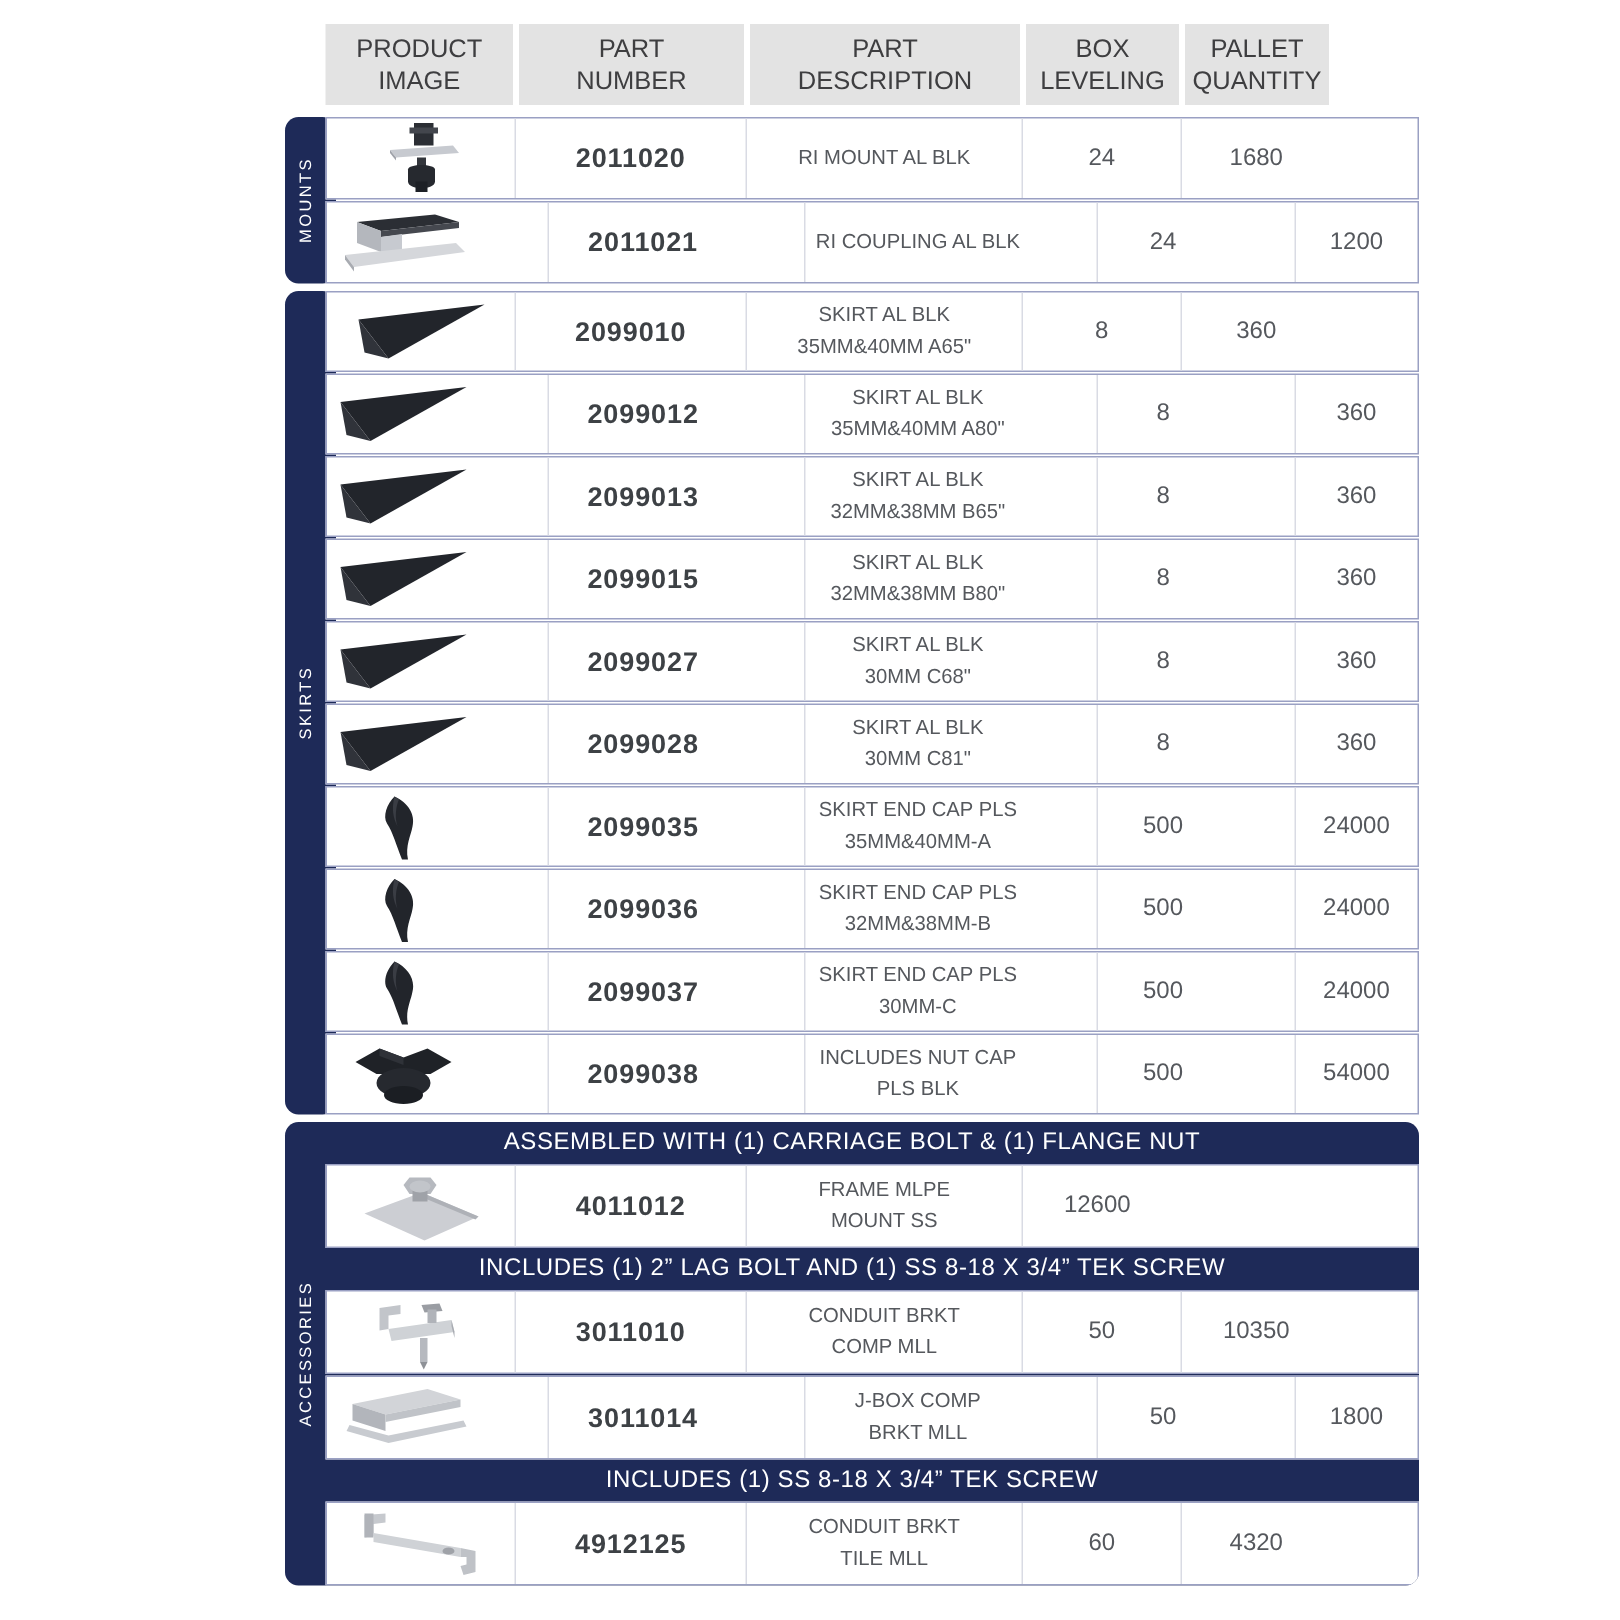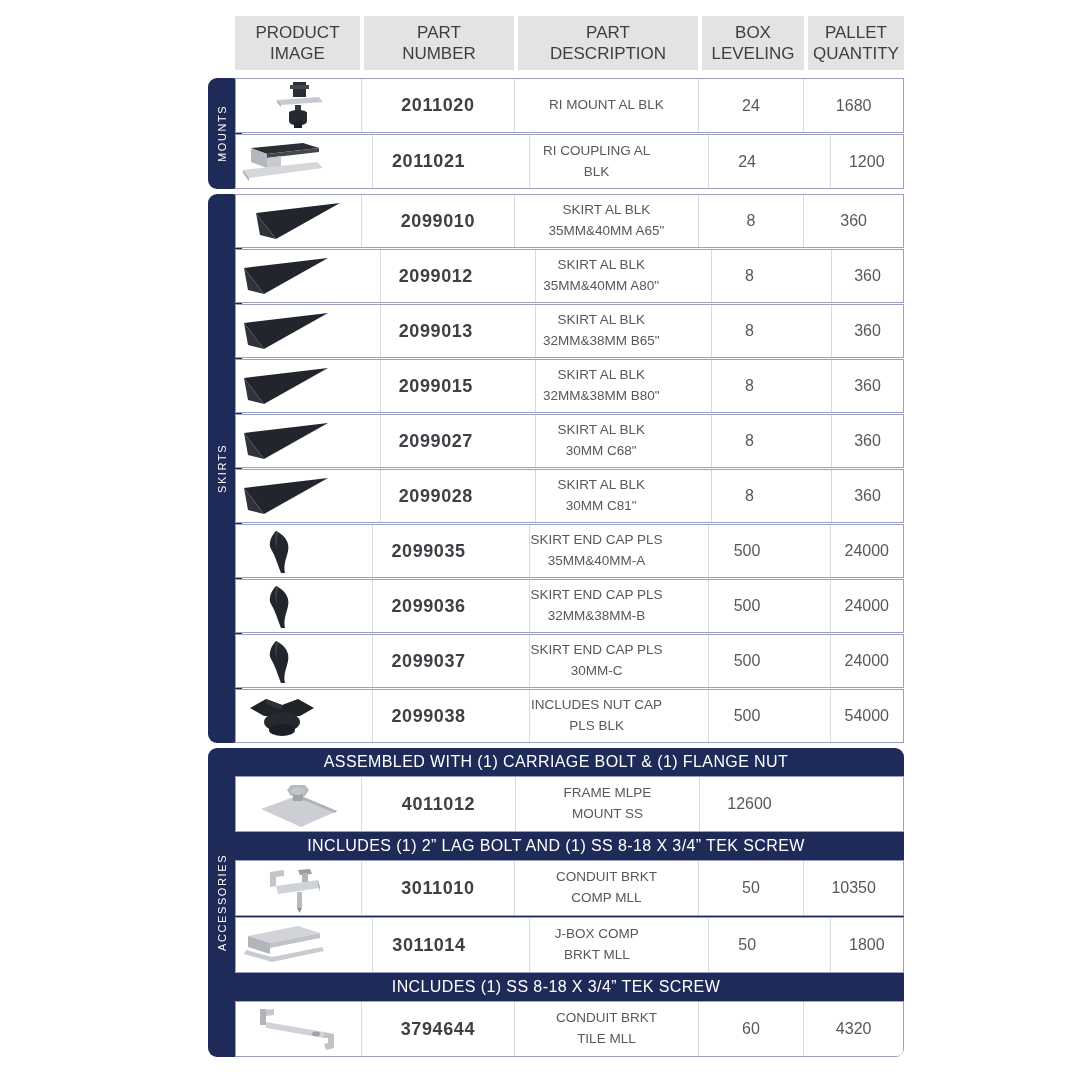--- a/index.html
+++ b/index.html
@@ -1,21 +1,21 @@
 <!DOCTYPE html>
 <html><head>
 <meta charset="utf-8">
 <style>
   html,body{margin:0;padding:0;}
   body{
     width:1080px;height:1080px;background:#ffffff;position:relative;
     font-family:"Liberation Sans", sans-serif;
     -webkit-font-smoothing:antialiased;
   }
-  .catalog{position:absolute;left:208px;top:16px;width:696px;}
+  .catalog{position:absolute;left:190px;top:16px;width:756px;}
 
   
   .header{display:flex;margin-left:27px;gap:4px;margin-bottom:8px;}
   .hcell{
     background:#e3e3e3;color:#3e3e40;font-size:17px;line-height:1.25;
     display:flex;align-items:center;justify-content:center;text-align:center;
     white-space:pre-line;height:54px;box-sizing:border-box;
   }
   .hw-img{width:125px}.hw-part{width:150px}.hw-desc{width:180px}.hw-box{width:102px}.hw-pallet{width:96px}
 
@@ -336,21 +336,21 @@
       <div class="row">
         <div class="cell c-img">
           <svg class="icon" width="96" height="50" viewBox="0 0 96 50">
             <path d="M10 6 L24 5 L24 11 L16 12 L16 20 L10 21 Z" fill="#c6c9ce"></path>
             <rect x="10" y="5" width="6" height="16" fill="#b0b3b9"></rect>
             <path d="M16 18 L74 28 L74 34 L16 24 Z" fill="#cfd2d6"></path>
             <path d="M74 28 L84 30 L84 44 L76 46 L74 40 L78 39 L78 34 L74 34 Z" fill="#bfc2c7"></path>
             <ellipse cx="66" cy="30" rx="4" ry="2.4" fill="#9fa2a8"></ellipse>
           </svg>
         </div>
-        <div class="cell c-part">3794644</div>
+        <div class="cell c-part">4912125</div>
         <div class="cell c-desc">CONDUIT BRKT
 TILE MLL</div>
         <div class="cell c-box">60</div>
         <div class="cell c-pallet">4320</div>
       </div>
     </div>
 
   </div>
 </div>
 

